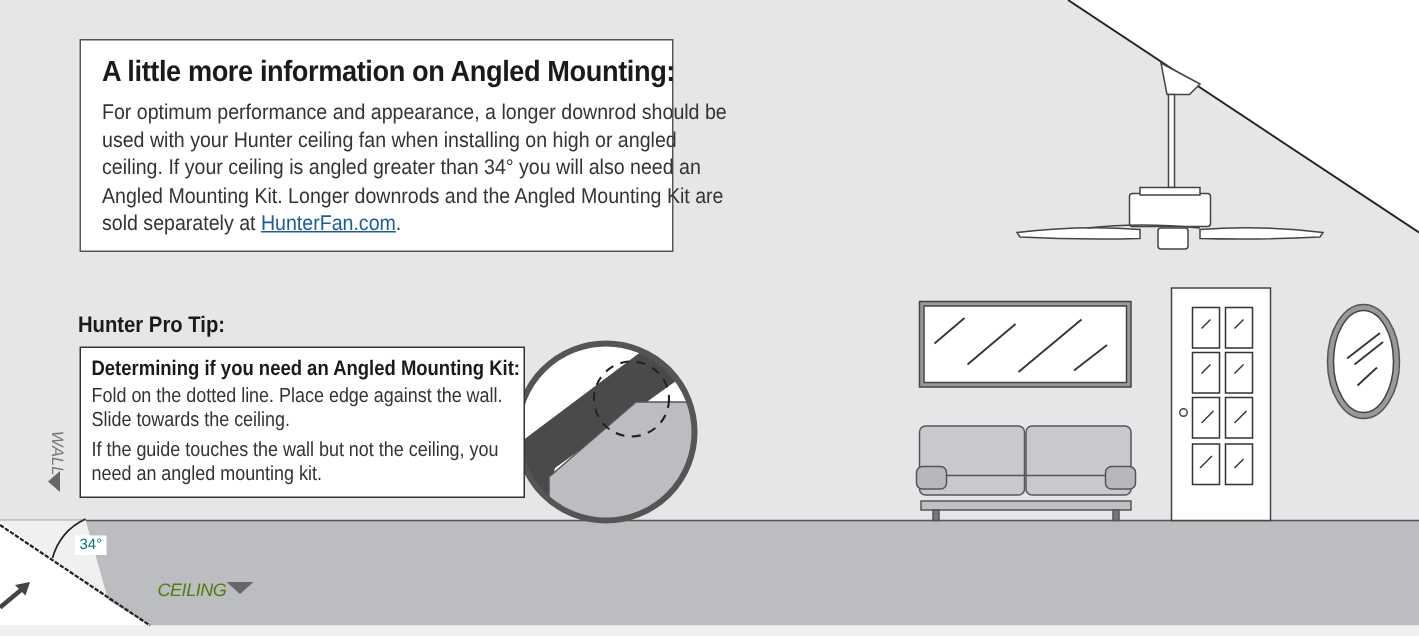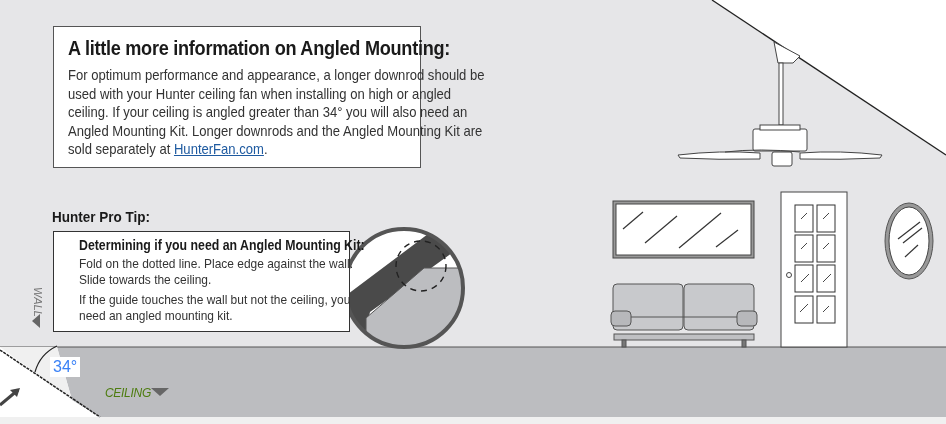--- a/index.html
+++ b/index.html
@@ -1,28 +1,28 @@
 <!DOCTYPE html>
 <html><head>
 <meta charset="utf-8">
 <style>
   html, body { margin:0; padding:0; }
   body { width:946px; height:424px; position:relative; overflow:hidden; background:#e6e6e8; font-family:"Liberation Sans", sans-serif; }
   .scene { position:absolute; left:0; top:0; width:946px; height:424px; }
-  .info-box { position:absolute; left:53px; top:26px; width:368px; height:142px; background:#fff; border:1.5px solid #555; box-sizing:border-box; padding:10px 14px; }
+  .info-box { position:absolute; left:53px; top:26px; width:396px; height:142px; background:#fff; border:1.5px solid #555; box-sizing:border-box; padding:10px 14px; }
   .info-title { font-size:19.5px; font-weight:bold; color:#1a1a1a; margin:0 0 6px 0; letter-spacing:-0.3px; transform:scaleX(0.93); transform-origin:left; white-space:nowrap; }
   .info-body { font-size:14.2px; line-height:18.6px; color:#333; transform:scaleX(0.92); transform-origin:left; width:460px; }
   .info-link { color:#1e5aa0; text-decoration:underline; cursor:pointer; }
   .tip-heading { position:absolute; left:52px; top:208px; font-size:15px; font-weight:bold; color:#1a1a1a; transform:scaleX(0.9); transform-origin:left; white-space:nowrap; }
-  .tip-box { position:absolute; left:53px; top:231px; width:297px; height:101px; background:#fff; border:1.5px solid #333; box-sizing:border-box; padding:5px 25px; }
+  .tip-box { position:absolute; left:53px; top:231px; width:297px; height:101px; background:#fff; border:1.5px solid #333; box-sizing:border-box; padding:5px 7px; }
   .tip-title { font-size:14px; font-weight:bold; color:#1a1a1a; transform:scaleX(0.88); transform-origin:left; white-space:nowrap; margin-bottom:3px; }
   .tip-p { font-size:13.6px; line-height:16px; color:#333; transform:scaleX(0.88); transform-origin:left; width:330px; margin:0 0 4px 0; }
   .wall-text { position:absolute; left:23px; top:296px; font-size:11px; font-style:italic; color:#777; transform:rotate(90deg); transform-origin:center; white-space:nowrap; }
   .ceiling-label { position:absolute; left:105px; top:386px; font-size:12px; font-style:italic; color:#4d7c0f; letter-spacing:-0.3px; }
-  .angle-label { position:absolute; left:50px; top:357px; background:#fff; padding:1px 3px; font-size:16px; color:#3b82f6;text-align:center; }
+  .angle-label { position:absolute; left:50px; top:357px; background:#fff; padding:1px 3px; font-size:10px; color:#0f766e;text-align:center; }
 </style>
 </head>
 <body>
 
 <svg class="scene" width="946" height="424" viewBox="0 0 946 424">
 
   <polygon points="712,0 946,0 946,155" fill="#ffffff"></polygon>
   <line x1="712" y1="0" x2="946" y2="155" stroke="#222" stroke-width="1.3"></line>
 
   <rect x="0" y="347" width="946" height="70" fill="#bcbdc0"></rect>

